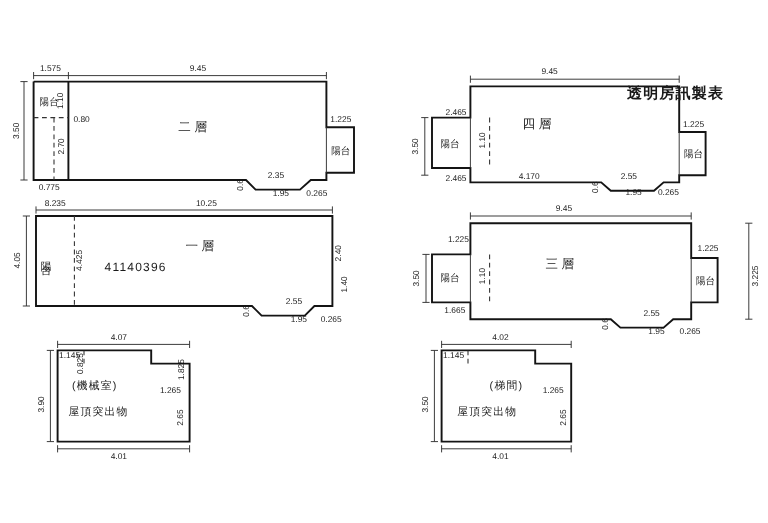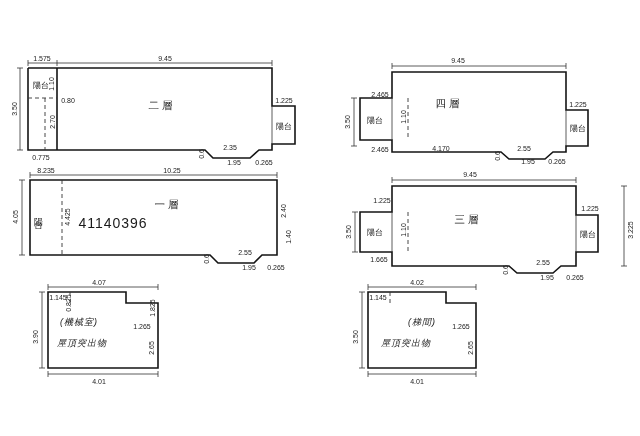--- a/index.html
+++ b/index.html
@@ -5,24 +5,24 @@
   * { margin:0; padding:0; box-sizing:border-box; }
   html,body { background:#ffffff; }
   .canvas {
     position:relative; width:640px; height:436px; background:#ffffff;
     font-family:"Liberation Sans", sans-serif; overflow:hidden; color:#1a1a1a;
   }
   .canvas svg { position:absolute; left:0; top:0; }
   .t { position:absolute; white-space:nowrap; transform:translate(-50%,-50%); color:#1a1a1a; }
   .dim  { font-size:7px; }
   .dim.v { transform:translate(-50%,-50%) rotate(-90deg); }
-  .lbl  { font-size:9px; letter-spacing:1px;font-style:italic; }
+  .lbl  { font-size:9px; letter-spacing:1px; }
   .lbl8 { font-size:8px; }
   .floor { font-size:10.5px; letter-spacing:3px; }
-  .big  { font-size:14px; letter-spacing:1px; }
+  .big  { font-size:10px; letter-spacing:1px; }
   .wm   { font-size:12.5px; font-weight:bold; letter-spacing:1px; }
   .vcjk { writing-mode:vertical-rl; text-orientation:upright; font-size:9px; letter-spacing:2px; }
 </style>
 </head>
 <body>
 
 <div class="canvas">
 
   <svg width="640" height="436" viewBox="0 0 640 436">
 
@@ -43,20 +43,21 @@
       <path d="M392,180 H576 M392,177 V183 M576,177 V183 M355,212 V252 M352,212 H358 M352,252 H358 M624,186 V266 M621,186 H627 M621,266 H627"></path>
       <path d="M48,287 H158 M48,284 V290 M158,284 V290 M42,292 V368 M39,292 H45 M39,368 H45 M48,374 H158 M48,371 V377 M158,371 V377"></path>
       <path d="M368,287 H476 M368,284 V290 M476,284 V290 M362,292 V368 M359,292 H365 M359,368 H365 M368,374 H476 M368,371 V377 M476,371 V377"></path>
     </g>
 
     <g fill="none" stroke="#333333" stroke-width="0.9" stroke-dasharray="4 3">
       <path d="M45,98 V150 M28,98 H57 M62,180 V255 M408,98 V140 M408,212 V252 M70,292 V303 M390,292 V303"></path>
     </g>
   </svg>
 
+  <span class="t wm" style="left:563px;top:78px">透明房訊製表</span>
 
   <span class="t dim" style="left:42px;top:58px">1.575</span>
   <span class="t dim" style="left:165px;top:58px">9.45</span>
   <span class="t dim v" style="left:14px;top:109px">3.50</span>
   <span class="t dim" style="left:68px;top:100px">0.80</span>
   <span class="t dim v" style="left:52px;top:122px">2.70</span>
   <span class="t dim v" style="left:51px;top:84px">1.10</span>
   <span class="t lbl8" style="left:41px;top:85px">陽台</span>
   <span class="t floor" style="left:162px;top:106px">二層</span>
   <span class="t dim" style="left:284px;top:100px">1.225</span>

